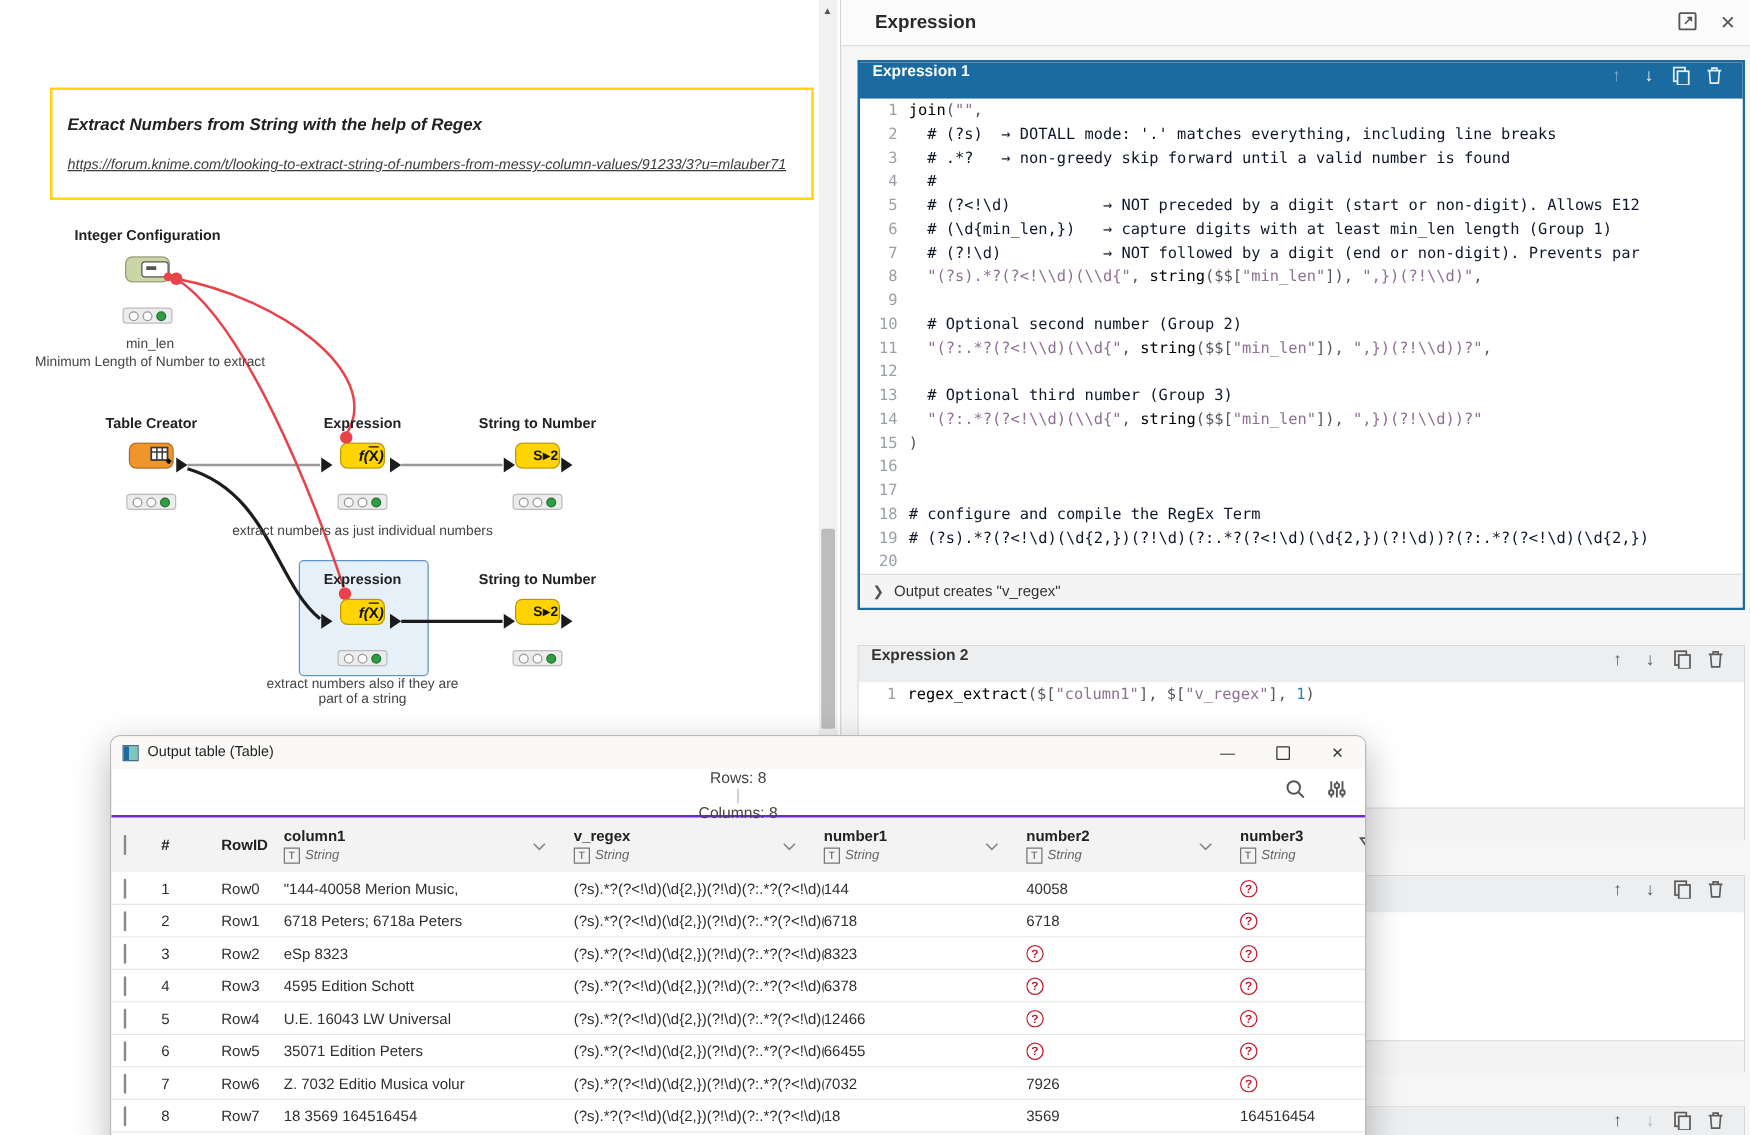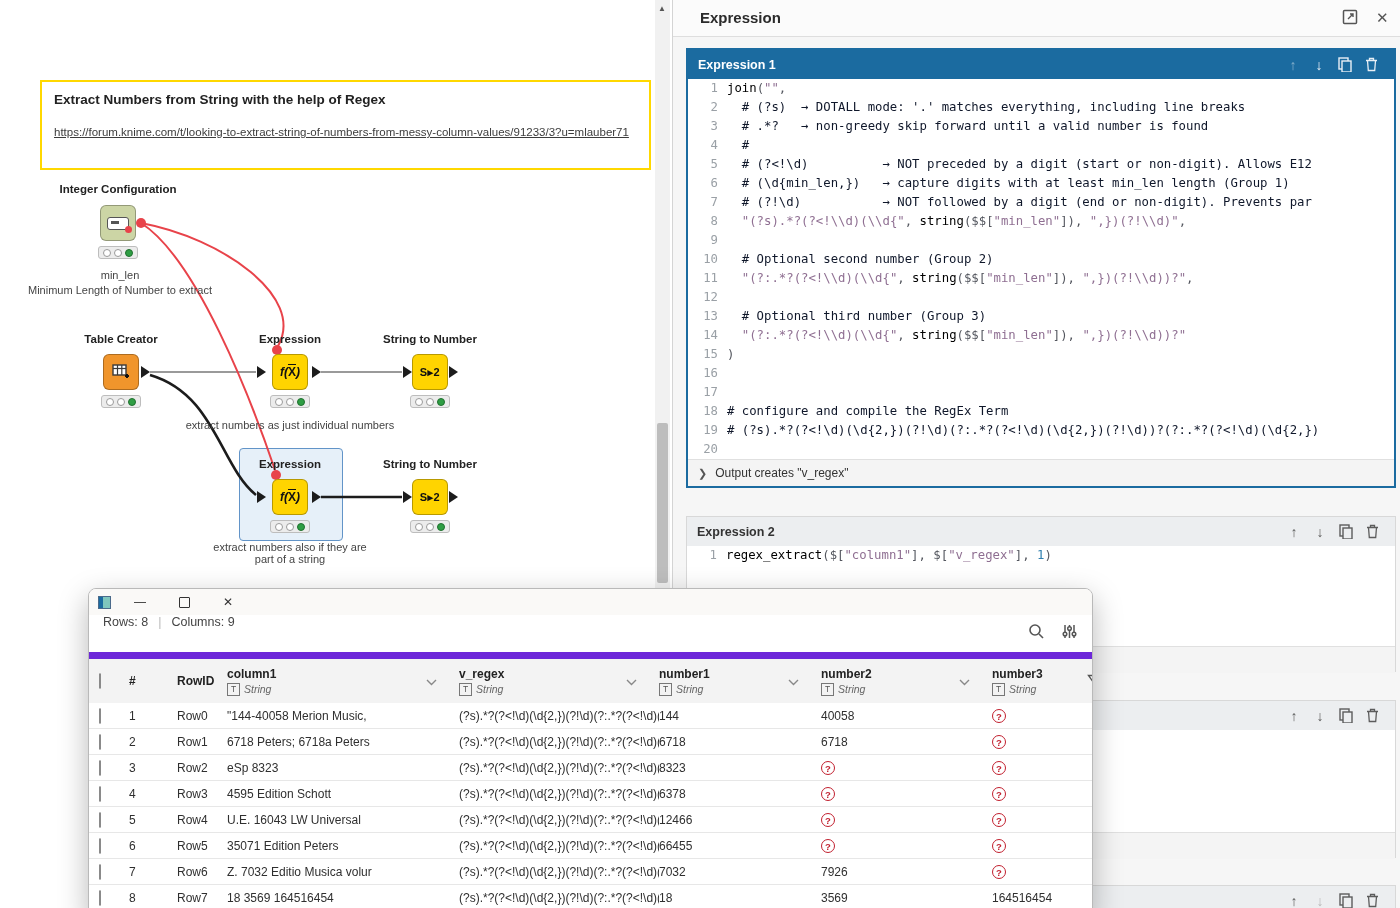--- a/index.html
+++ b/index.html
@@ -1,28 +1,28 @@
 <!DOCTYPE html>
 <html><head>
 <meta charset="utf-8">
 <style>
   html,body{margin:0;padding:0;background:#e9e9e9;}
   .stage{position:relative;width:1400px;height:908px;background:#ffffff;overflow:hidden;
          font-family:"Liberation Sans",sans-serif;color:#333;}
   
   .canvas{position:absolute;left:0;top:0;width:672px;height:908px;background:#fff;}
-  .annotation{position:absolute;left:40px;top:80px;width:611px;height:90px;background:#fff;
-              border:2px solid #ffd800;box-sizing:border-box;padding:10px 12px;}
+  .annotation{position:absolute;left:40px;top:70px;width:611px;height:90px;background:#fff;
+              border:2px solid #ffd800;box-sizing:border-box;padding:20px 12px;font-style:italic;}
   .annotation .ttl{font-size:13.5px;font-weight:bold;color:#222;}
   .annotation .lnk{display:inline-block;margin-top:19px;font-size:11.5px;color:#3c3c3c;text-decoration:underline;text-align:right;}
   .edges{position:absolute;left:0;top:0;width:672px;height:908px;pointer-events:none;}
   .sel-box{position:absolute;left:239px;top:448px;width:102px;height:91px;background:rgba(222,235,247,.75);
            border:1.5px solid #6294c8;border-radius:4px;}
-  .node{position:absolute;width:36px;height:36px;border-radius:6px;box-sizing:border-box;
-        display:flex;align-items:center;justify-content:center;border:1px solid rgba(0,0,0,.28);}
+  .node{position:absolute;width:36px;height:21px;border-radius:6px;box-sizing:border-box;
+        display:flex;align-items:center;justify-content:flex-end;border:1px solid rgba(0,0,0,.28);}
   .node-title{position:absolute;transform:translateX(-50%);font-size:11.5px;font-weight:bold;color:#222;white-space:nowrap;}
   .node-comment{position:absolute;transform:translateX(-50%);font-size:11px;color:#444;text-align:center;white-space:pre-line;width:240px;}
   .traffic{position:absolute;width:40px;height:13px;background:#ececec;border:1px solid #bdbdbd;border-radius:3px;
            display:flex;align-items:center;justify-content:center;gap:3px;box-sizing:border-box;}
   .traffic i{width:8px;height:8px;border-radius:50%;background:#fff;border:1px solid #9a9a9a;box-sizing:border-box;}
   .traffic i.on{background:#2f9e44;border-color:#20702f;}
   .fx{font-size:12px;font-weight:bold;color:#111;font-style:italic;}
   .fx .ovl{text-decoration:overline;font-style:normal;}
   .s2n{font-size:11px;font-weight:bold;color:#111;letter-spacing:.5px;}
   .intcfg-icon{position:relative;width:20px;height:11px;background:#fff;border:1.5px solid #555;border-radius:3px;}
@@ -31,21 +31,21 @@
   
   .vscroll{position:absolute;left:655px;top:0;width:15px;height:908px;background:#f1f1f1;}
   .vscroll .arr{position:absolute;left:3px;top:4px;font-size:8px;color:#555;}
   .vscroll .thumb{position:absolute;left:2px;top:423px;width:11px;height:160px;background:#bdbdbd;border-radius:2px;}
   
   .panel{position:absolute;left:672px;top:0;width:728px;height:908px;background:#f6f6f6;border-left:1px solid #d4d4d4;box-sizing:border-box;}
   .panel-head{position:relative;height:36px;background:#fbfbfb;border-bottom:1px solid #dedede;}
   .panel-head .pt{position:absolute;left:27px;top:9px;font-size:15px;font-weight:bold;color:#2b2b2b;}
   .panel-head .ico{position:absolute;top:9px;width:18px;height:18px;color:#555;cursor:pointer;}
   .card{position:absolute;left:13px;width:710px;background:#fff;box-sizing:border-box;}
-  .card-head{height:29px;display:flex;align-items:center;padding:0 10px;box-sizing:border-box;}
+  .card-head{height:29px;display:flex;padding:0 10px;box-sizing:border-box;}
   .card-head .ct{font-size:12.5px;font-weight:bold;flex:1;}
   .cbtn{width:26px;height:20px;display:flex;align-items:center;justify-content:center;font-size:14px;cursor:pointer;}
   .blue .card-head{background:#1b6ba0;}
   .blue .card-head .ct{color:#fff;}
   .blue .cbtn{color:#e8eff5;}
   .blue .cbtn.dis{color:rgba(255,255,255,.45);}
   .gray .card-head{background:#eceef0;}
   .gray .card-head .ct{color:#333;}
   .gray .cbtn{color:#5c5c5c;}
   .gray .cbtn.dis{color:#b9b9b9;}
@@ -66,21 +66,21 @@
   .ghost-body{background:#fff;}
   
   .twin{position:absolute;left:88px;top:588px;width:1005px;height:330px;background:#fff;
         border:1px solid #b9b9b9;border-radius:8px 8px 0 0;box-shadow:0 10px 30px rgba(0,0,0,.28);
         box-sizing:border-box;overflow:hidden;z-index:10;}
   .twin-title{position:relative;height:26px;background:#faf9f7;display:flex;align-items:center;padding-left:9px;}
   .twin-title .wicon{width:13px;height:13px;border:1px solid #4a6a8a;box-sizing:border-box;background:linear-gradient(90deg,#1b6ba0 0 4px,#7fc6bd 4px);margin-right:7px;}
   .twin-title .wt{font-size:11.5px;color:#222;flex:1;}
   .wbtn{width:44px;height:26px;display:flex;align-items:center;justify-content:center;font-size:12px;color:#333;cursor:pointer;}
   .wbtn .sq{width:9px;height:9px;border:1.2px solid #333;border-radius:1px;}
-  .twin-toolbar{position:relative;height:37px;display:flex;padding:0 14px;font-size:12.5px;color:#444;border-bottom:7px solid #6d28d9;}
+  .twin-toolbar{position:relative;height:37px;display:flex;align-items:center;padding:0 14px;font-size:12.5px;color:#444;border-bottom:2px solid #6d28d9;flex-direction:column;}
   .twin-toolbar b{font-weight:normal;}
   .twin-toolbar .sep{margin:0 10px;color:#bbb;}
   .twin-toolbar .ticons{position:absolute;right:14px;top:8px;display:flex;gap:16px;color:#555;}
   .tgrid{font-size:12px;color:#2f2f2f;}
   .trow,.thead{display:grid;grid-template-columns:30px 48px 50px 232px 200px 162px 171px 78px 32px;align-items:center;padding-left:10px;}
   .thead{background:#f3f3f3;height:44px;}
   .thead .hname{font-weight:bold;font-size:12px;color:#222;}
   .htype{display:flex;align-items:center;gap:4px;margin-top:2px;}
   .htype .tbox{width:11px;height:11px;border:1px solid #777;font-size:8.5px;line-height:11px;text-align:center;color:#555;}
   .htype .tname{font-style:italic;font-size:10.5px;color:#666;}
@@ -303,30 +303,31 @@
               <path d="M1 3.5 h11 M4.5 3 v-1.5 h4 V3 M2.5 3.5 l.8 10 h6.4 l.8 -10" fill="none" stroke="currentColor" stroke-width="1.3"></path>
             </svg>
         </span>
       </div>
     </div>
   </div>
 
   <div class="twin">
     <div class="twin-title">
       <span class="wicon"></span>
+      <span class="wt">Output table (Table)</span>
       <span class="wbtn">—</span>
       <span class="wbtn">
           <span class="sq"></span>
         </span>
       <span class="wbtn">✕</span>
     </div>
     <div class="twin-toolbar">
       <b>Rows: 8</b>
       <span class="sep">|</span>
-      <b>Columns: 9</b>
+      <b>Columns: 8</b>
       <span class="ticons">
         <span>
           <svg class="mini" width="17" height="17" viewBox="0 0 17 17">
               <circle cx="7" cy="7" r="5" fill="none" stroke="#555" stroke-width="1.6"></circle>
               <line x1="11" y1="11" x2="15" y2="15" stroke="#555" stroke-width="1.6"></line>
             </svg>
         </span>
         <span>
           <svg class="mini" width="17" height="17" viewBox="0 0 17 17" stroke="#555" stroke-width="1.5" fill="none">
               <line x1="4" y1="2" x2="4" y2="15"></line>

